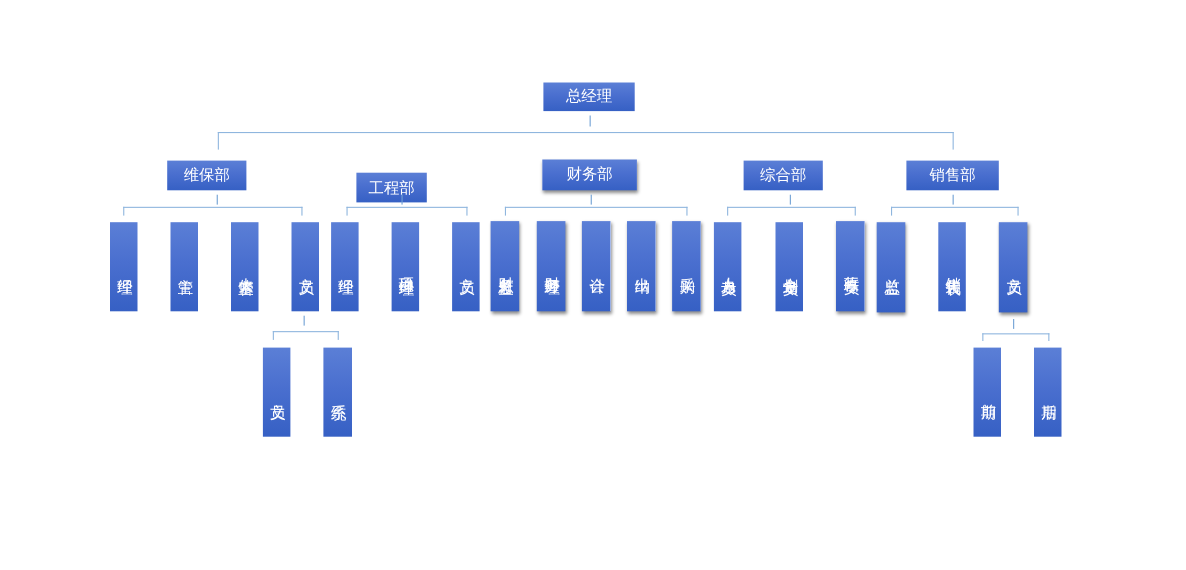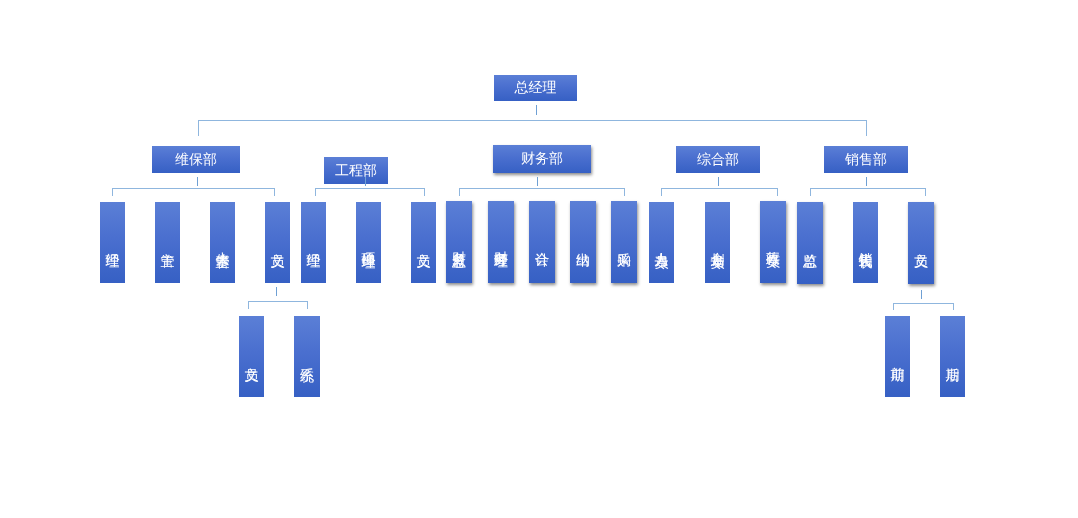--- a/index.html
+++ b/index.html
@@ -20,24 +20,24 @@
 </head>
 <body>
 
 <div class="box h" style="left:494px; top:75px; width:83px; height:26px;">总经理</div>
 <div class="stem" style="left:536px; top:105px; height:10px;"></div>
 
 <div class="line hl" style="left:198px; top:120px; width:669px;"></div>
 <div class="line vl" style="left:198px; top:120px; height:16px;"></div>
 <div class="line vl" style="left:866px; top:120px; height:16px;"></div>
 
-<div class="box h" style="left:152px; top:146px; width:88px; height:27px;">维保部</div>
+<div class="box h" style="left:152px; top:146px; width:72px; height:27px;">维保部</div>
 <div class="box h" style="left:324px; top:157px; width:64px; height:27px;">工程部</div>
-<div class="box h shadow" style="left:493px; top:145px; width:98px; height:28px;">财务部</div>
-<div class="box h" style="left:676px; top:146px; width:84px; height:27px;">综合部</div>
+<div class="box h shadow" style="left:493px; top:145px; width:86px; height:28px;">财务部</div>
+<div class="box h" style="left:676px; top:146px; width:72px; height:27px;">综合部</div>
 <div class="box h" style="left:824px; top:146px; width:84px; height:27px;">销售部</div>
 
 <div class="stem" style="left:197px; top:177px; height:9px;"></div>
 <div class="stem" style="left:365px; top:177px; height:9px;"></div>
 <div class="stem" style="left:537px; top:177px; height:9px;"></div>
 <div class="stem" style="left:718px; top:177px; height:9px;"></div>
 <div class="stem" style="left:866px; top:177px; height:9px;"></div>
 
 <div class="line hl" style="left:112px; top:188px; width:163px;"></div>
 <div class="line vl" style="left:112px; top:188px; height:8px;"></div>

